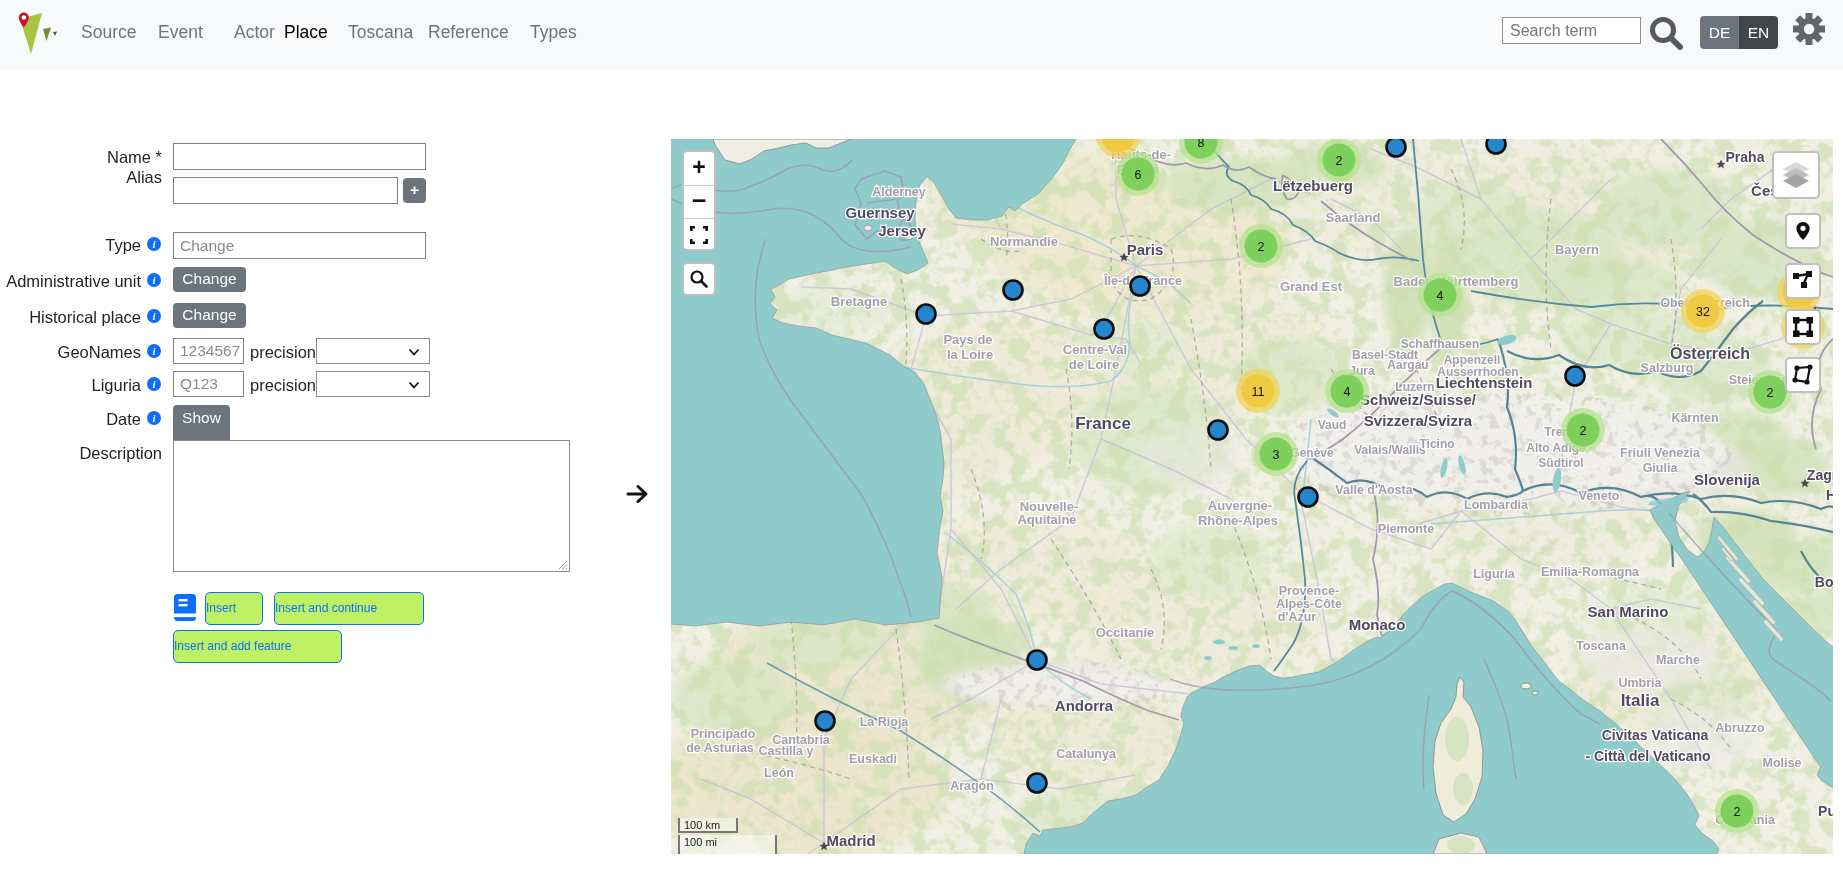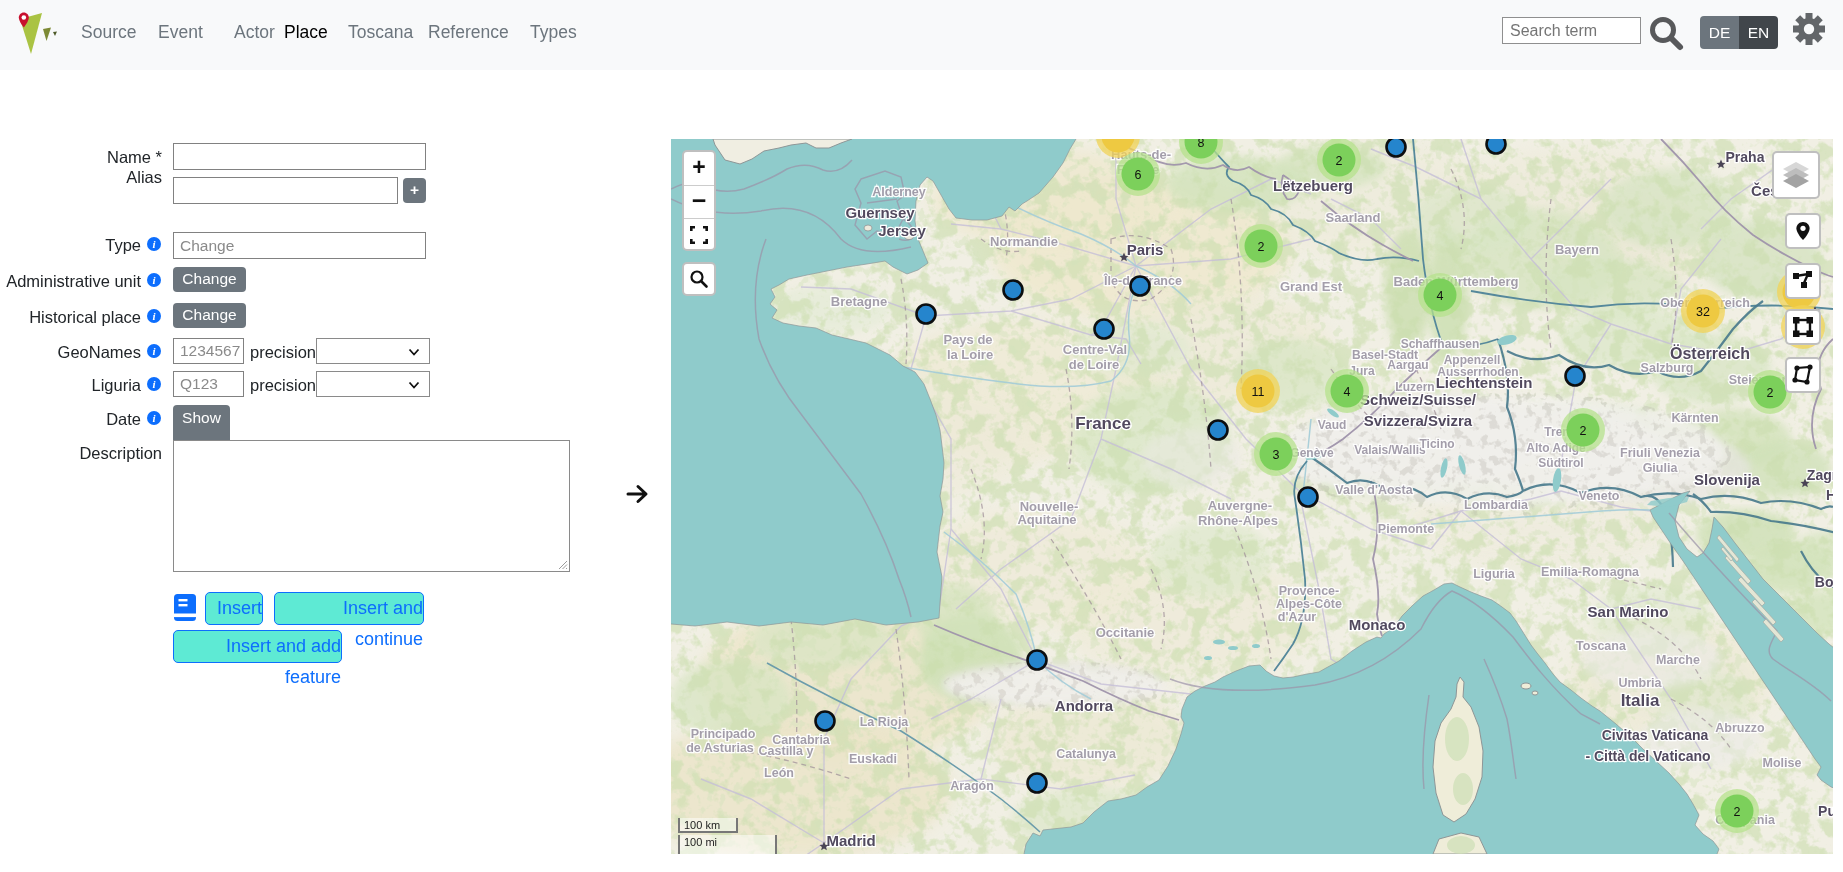--- a/index.html
+++ b/index.html
@@ -21,21 +21,21 @@
 #crumb .l a { color:#0d6efd; font-weight:bold; text-decoration:none; }
 #crumb .r { position:absolute; right:16px; top:15px; font-size:17.5px; font-weight:bold; color:#212529; }
 #crumb .r b { color:#0d6efd; }
 
 .flabel { position:absolute; font-size:16.5px; color:#212529; text-align:right; width:162px; left:0; }
 .flabel2 { position:absolute; font-size:16.5px; color:#212529; text-align:right; width:141px; left:0; }
 .inp { position:absolute; border:1px solid #818181; background:#fff; font-size:15px; color:#757575; padding-left:6px; }
 .inp .ph { color:#8a8a8a; font-size:15.5px; }
 .gbtn { position:absolute; background:#6c757d; color:#fff; font-size:15.5px; text-align:center; border-radius:4px; }
 .info { position:absolute; width:14px; height:14px; border-radius:50%; background:#0d6efd; color:#fff; font-size:11px; font-weight:bold; text-align:center; line-height:14px; font-family:"Liberation Serif",serif; font-style:italic; }
-.obtn { position:absolute; border:1px solid #0d6efd; border-radius:5px; background:#5eead4; color:#0d6efd; font-size:18px; text-align:right; }
+.obtn { position:absolute; border:1px solid #0d6efd; border-radius:5px; background:#bef264; color:#0d6efd; font-size:12px; text-align:left; }
 .sel { position:absolute; border:1px solid #8a8a8a; background:#fff; }
 .sel svg { position:absolute; right:9px; top:7px; }
 #desc { position:absolute; left:173px; top:440px; width:397px; height:132px; border:1px solid #8a8a8a; background:#fff; }
 </style>
 </head>
 <body>
 <div id="page">
 
   <div id="nav">
     <svg class="abs" style="left:18px;top:8px" width="60" height="50" viewBox="0 0 60 50">

